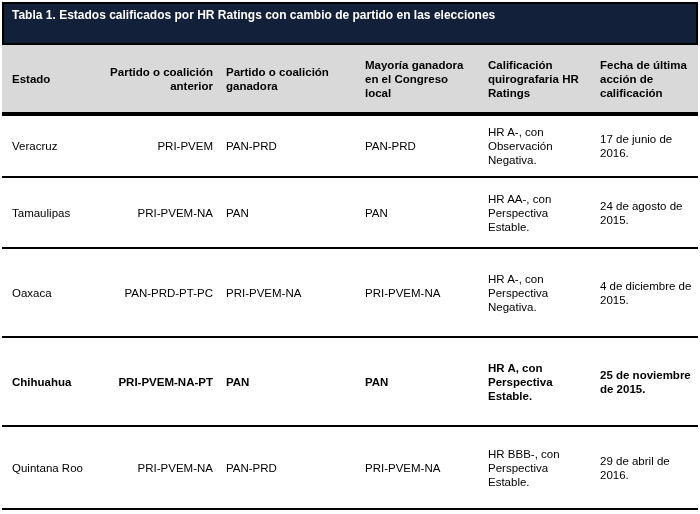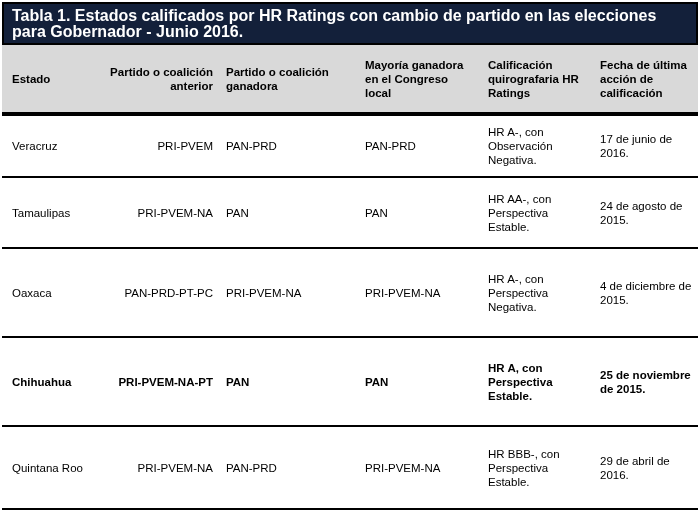--- a/index.html
+++ b/index.html
@@ -20,21 +20,21 @@
     width: 700px;
   }
   .title-bar {
     box-sizing: border-box;
     width: 696px;
     height: 43px;
     background: var(--title_bg, #13203A);
     color: var(--title_text, #ffffff);
     border: 2px solid var(--line, #000000);
     font-weight: bold;
-    font-size: 16px;
+    font-size: 12px;
     line-height: 15.5px;
     padding: 4px 8px;
   }
   table.ratings {
     width: 696px;
     border-collapse: collapse;
     table-layout: fixed;
     font-size: 11.5px;
     line-height: 14px;
   }
@@ -76,21 +76,20 @@
     color: var(--text, #000000);
   }
 </style>
 </head>
 <body>
 
 <div class="page">
 
   <div class="title-bar">
     <div>Tabla 1. Estados calificados por HR Ratings con cambio de partido en las elecciones</div>
-    <div>para Gobernador -  Junio 2016.</div>
   </div>
 
   <table class="ratings">
     <colgroup>
       <col style="width:93px">
       <col style="width:130px">
       <col style="width:139px">
       <col style="width:123px">
       <col style="width:112px">
       <col style="width:99px">

